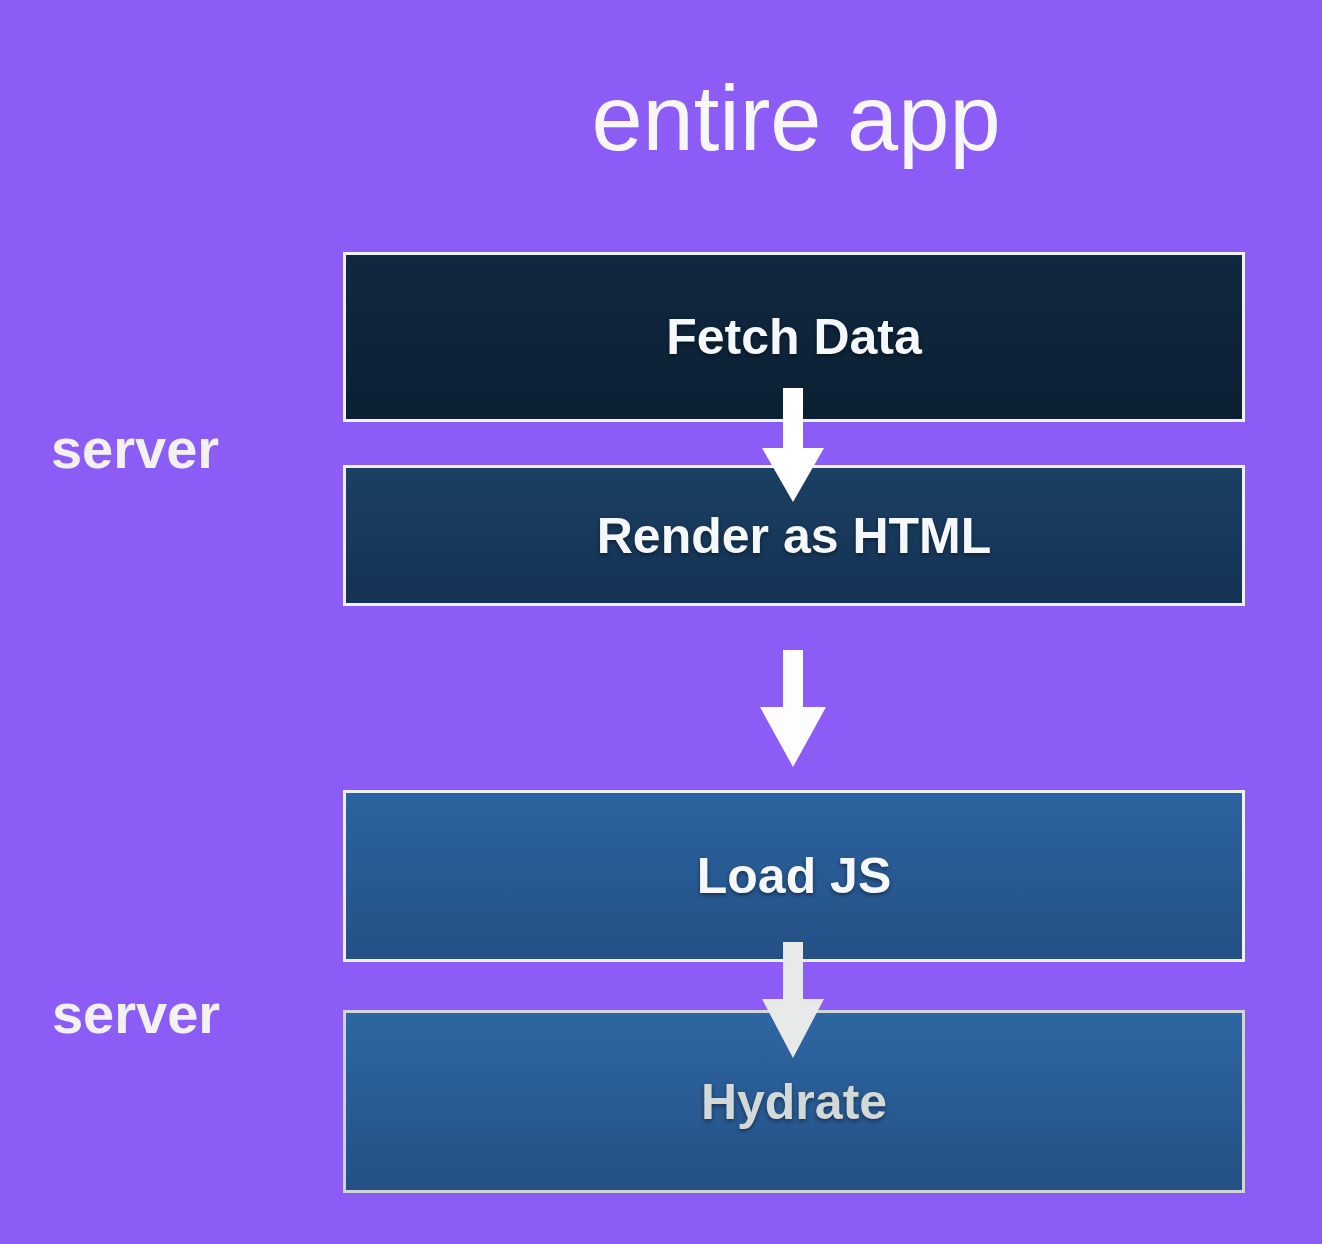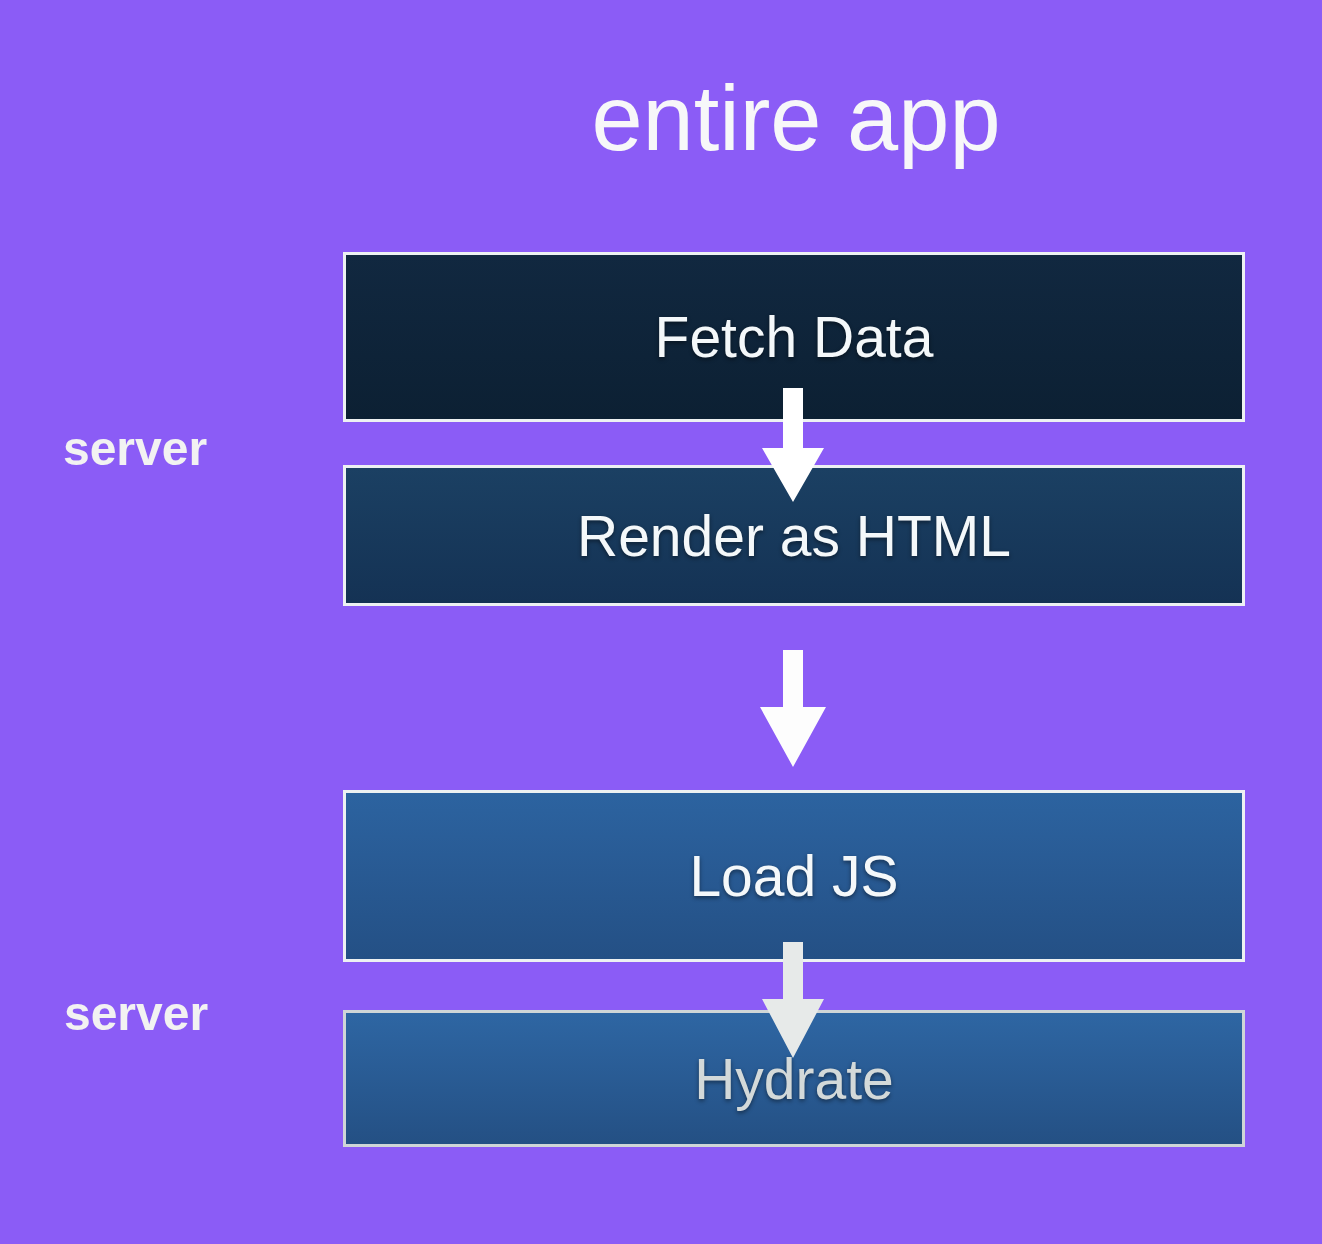--- a/index.html
+++ b/index.html
@@ -24,59 +24,59 @@
     font-size: 92px;
     font-weight: 400;
     letter-spacing: 0px;
     color: #f7f7f9;
     white-space: nowrap;
   }
 
   .zone-label {
     position: absolute;
     transform: translate(-50%, -50%);
-    font-size: 48px;
+    font-size: 56px;
     font-weight: 700;
     color: #f2f2f2;
     white-space: nowrap;
   }
   .zone-label.server { left: 135px; top: 448px; }
   .zone-label.client { left: 136px; top: 1013px; }
 
   .box {
     position: absolute;
     left: 343px;
     width: 902px;
     box-sizing: border-box;
     display: flex;
     align-items: center;
     justify-content: center;
     border: 3px solid #edf1f2;
   }
   .box .step-label {
-    font-size: 57px;
-    font-weight: 400;
+    font-size: 50px;
+    font-weight: 700;
     color: #f4f8fa;
     text-shadow: 0 2px 4px rgba(0,0,0,0.45);
     white-space: nowrap;
   }
   .box-1 {
     top: 252px; height: 170px;
     background: linear-gradient(180deg, #112840 0%, #0c2033 100%);
   }
   .box-2 {
     top: 465px; height: 141px;
     background: linear-gradient(180deg, #1b4063 0%, #143254 100%);
   }
   .box-3 {
     top: 790px; height: 172px;
     background: linear-gradient(180deg, #2c63a0 0%, #245085 100%);
   }
   .box-4 {
-    top: 1010px; height: 137px;
+    top: 1010px; height: 183px;
     background: linear-gradient(180deg, #2e66a3 0%, #245084 100%);
     border-color: #cfd6d7;
   }
   .box-4 .step-label { color: #d3d9d9; }
 
   .arrow-layer {
     position: absolute;
     left: 0;
     top: 0;
     width: 1322px;

